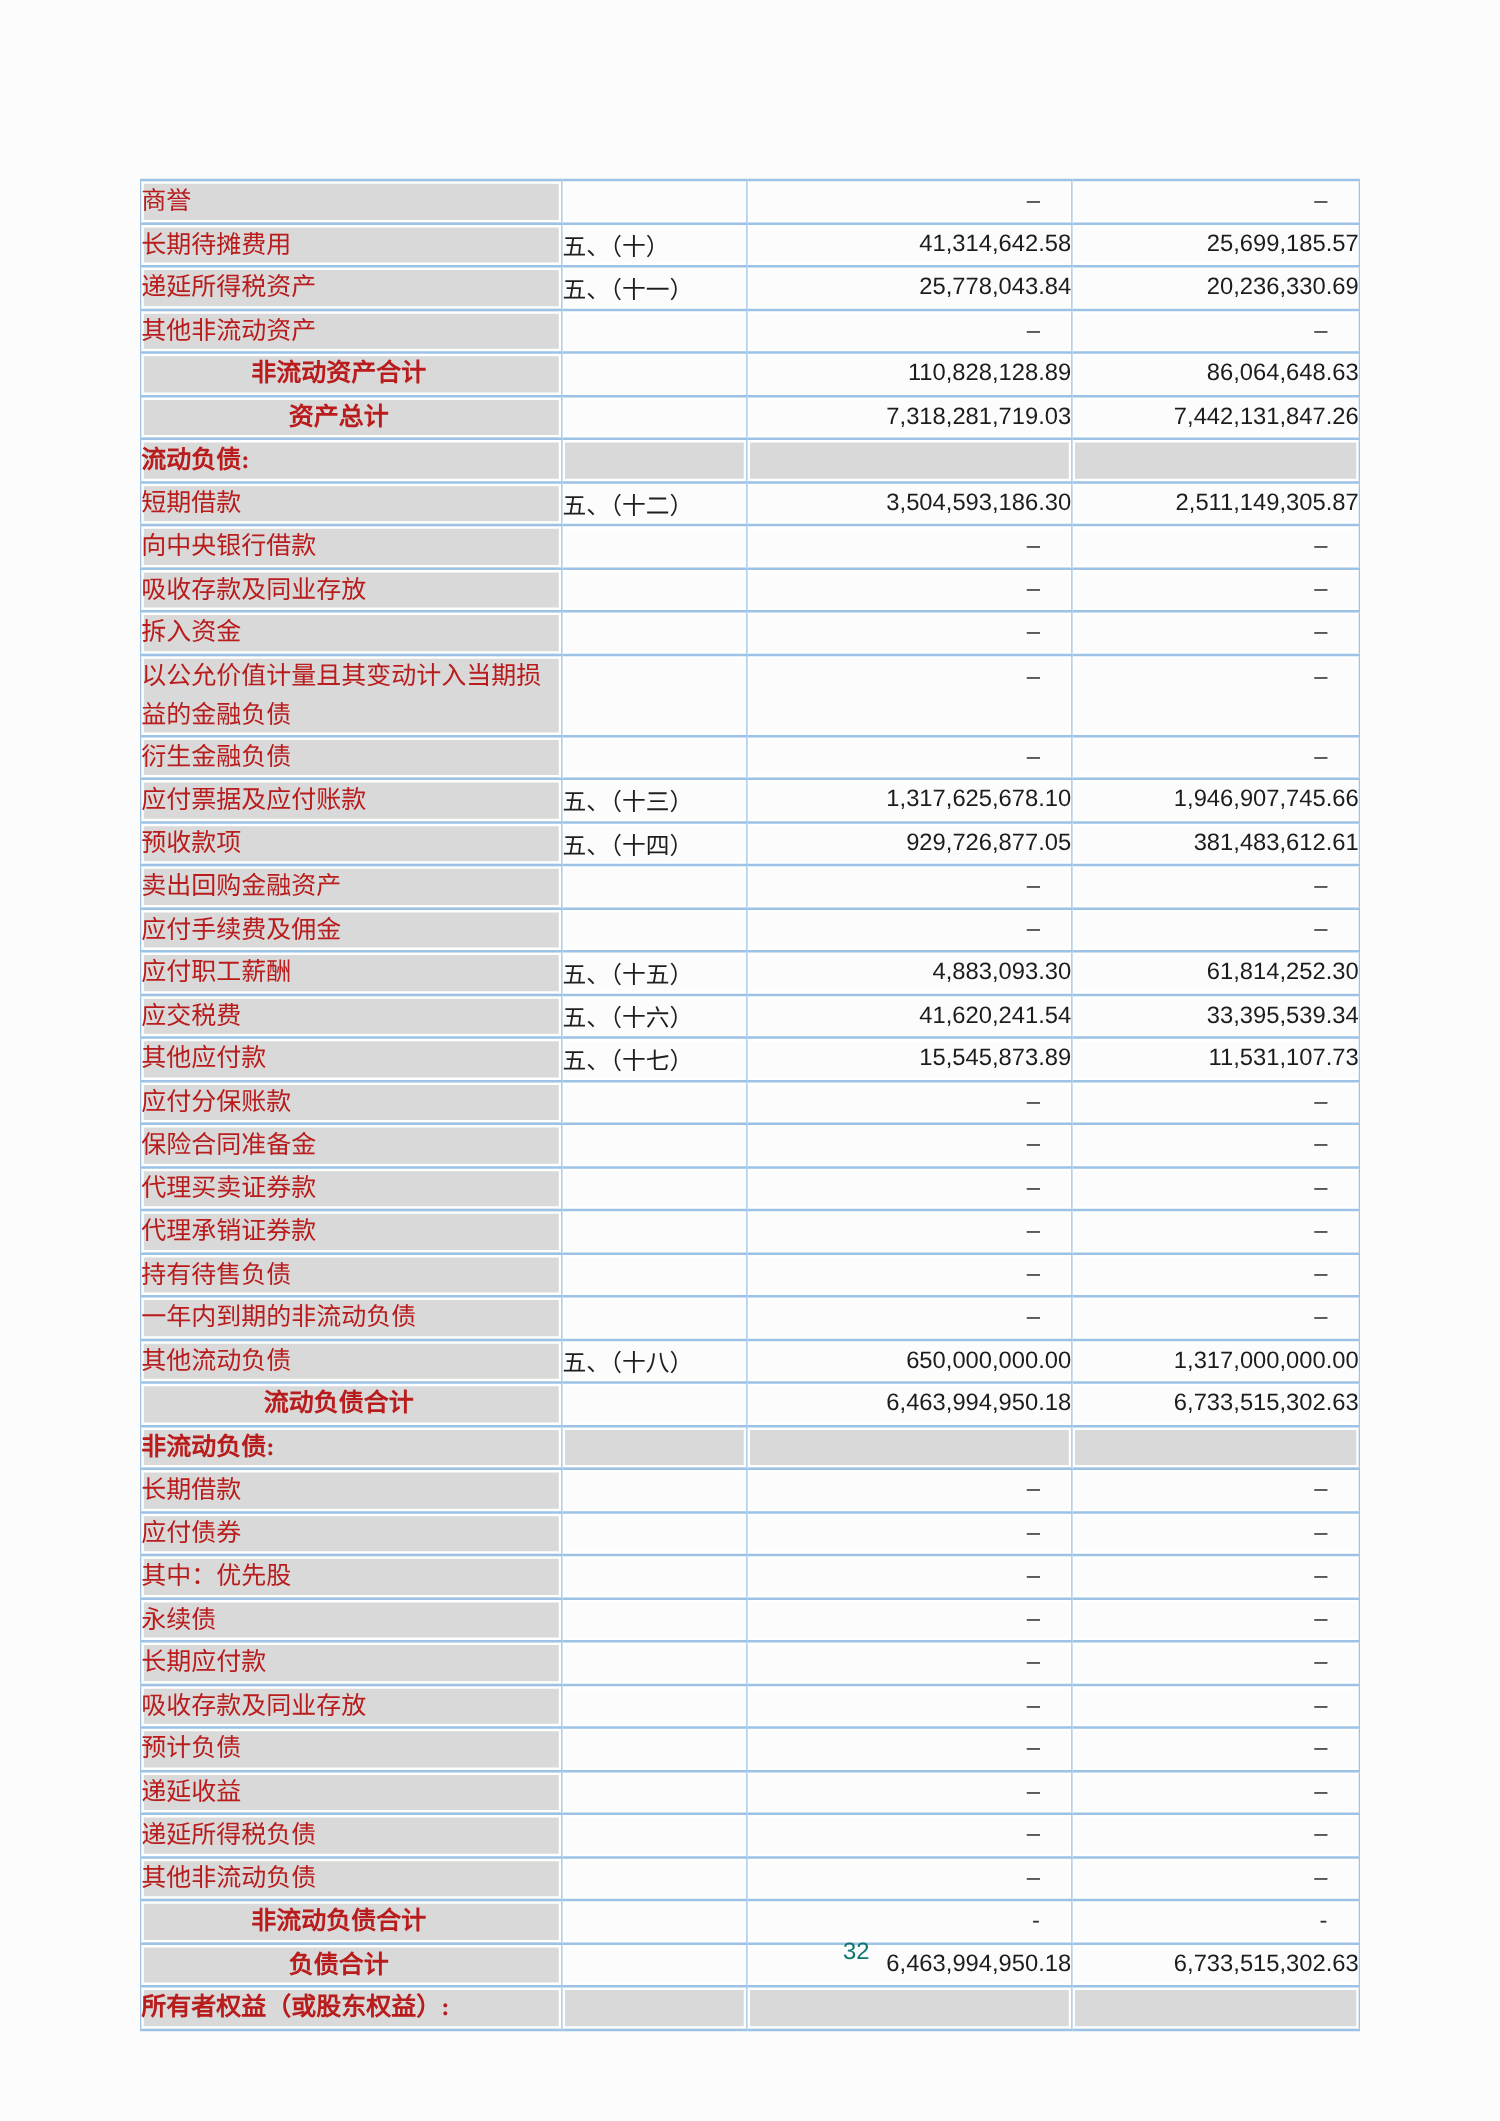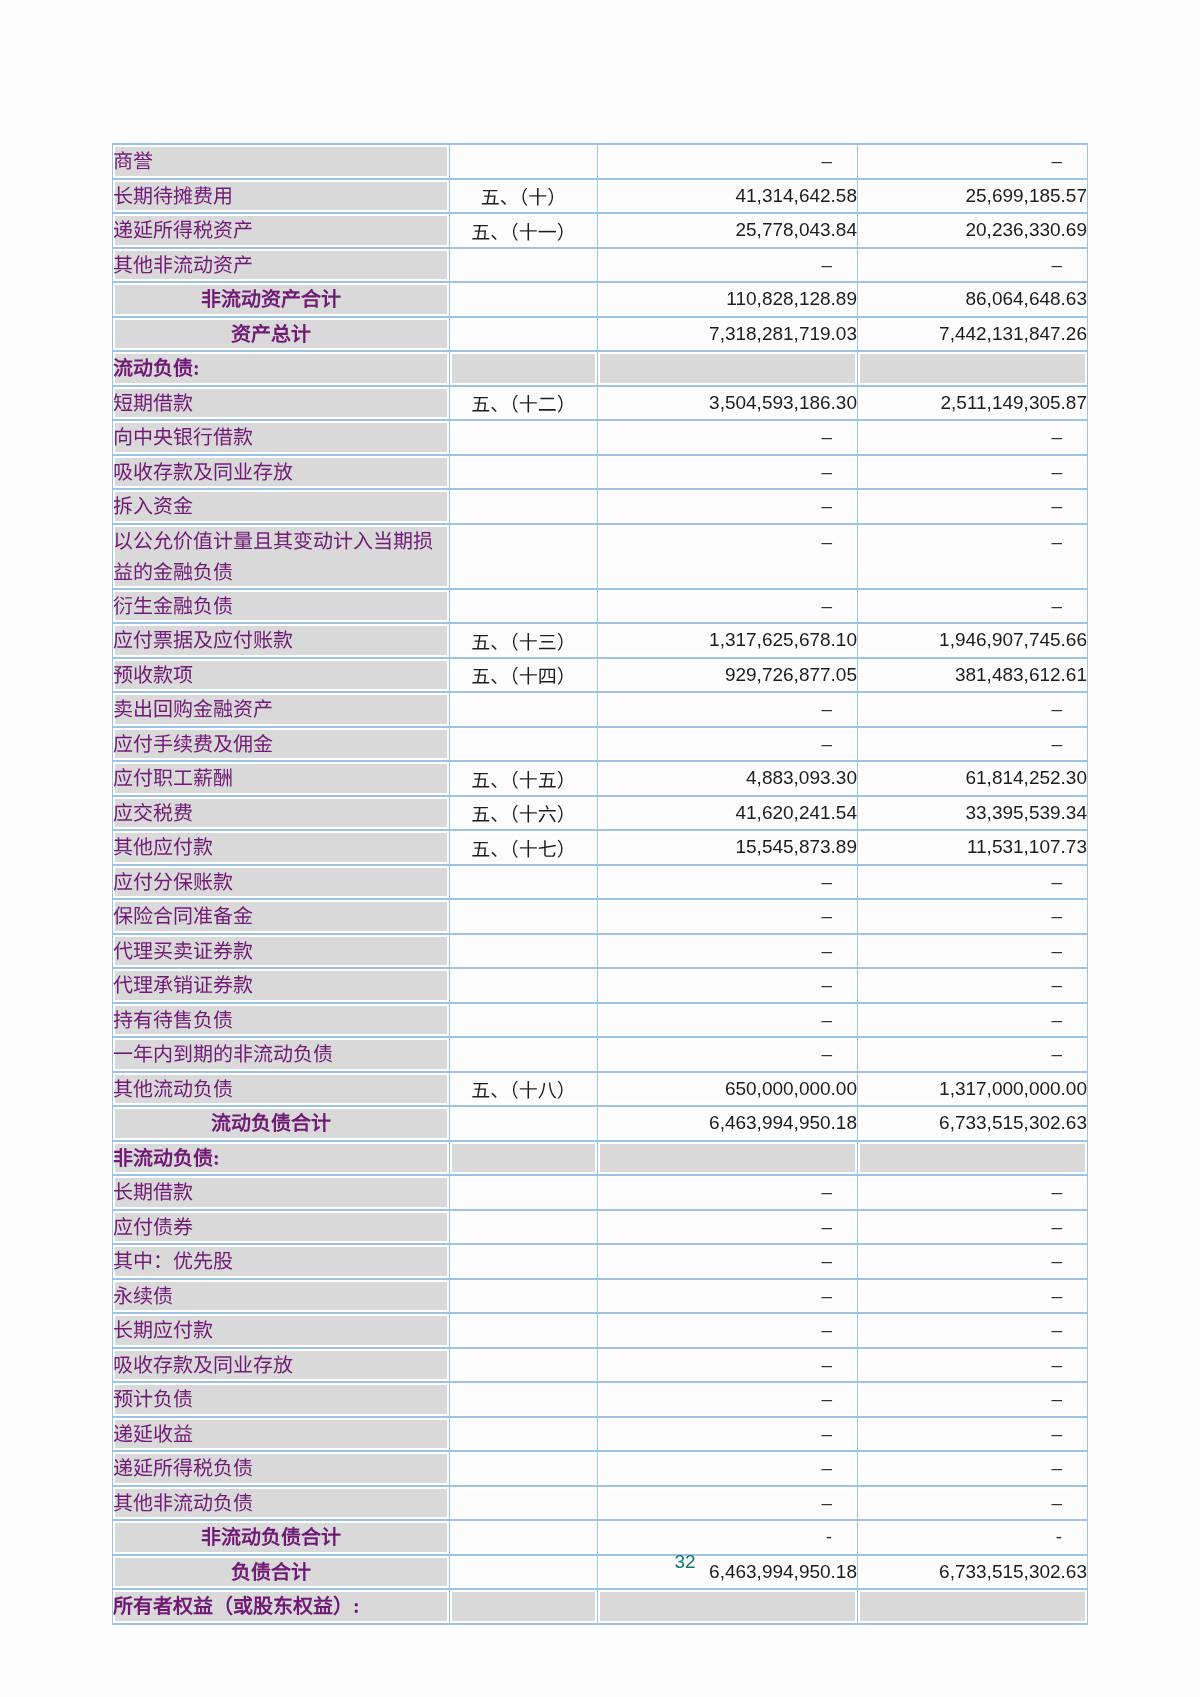--- a/index.html
+++ b/index.html
@@ -27,32 +27,32 @@
     vertical-align:middle;
     height:32.5px;
     padding:0;
   }
   table.bsheet tr:first-child td { border-top:2px solid #9CC2E5; }
   
   td.c-item {
     background:#D9D9D9;
     font-family:"Liberation Serif","DejaVu Serif",serif;
     font-size:20px;
-    color:#701a75;
+    color:#b91c1c;
     text-align:left;
     padding:0 8px 0 11px;
     line-height:30px;
     word-break:break-all;
   }
   
   td.c-note {
     font-family:"Liberation Serif","DejaVu Serif",serif;
     font-size:19px;
     color:#1e1e1e;
-    text-align:center;
+    text-align:left;
     padding:0 2px;
   }
   
   td.c-num {
     font-family:"Liberation Sans","DejaVu Sans",sans-serif;
     font-size:19px;
     color:#1c1c1c;
     text-align:right;
     padding:0 11px 0 2px;
   }

